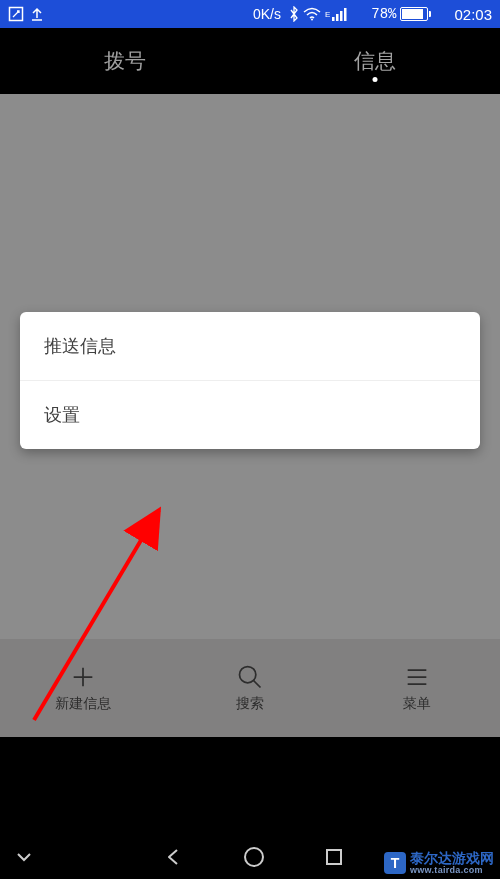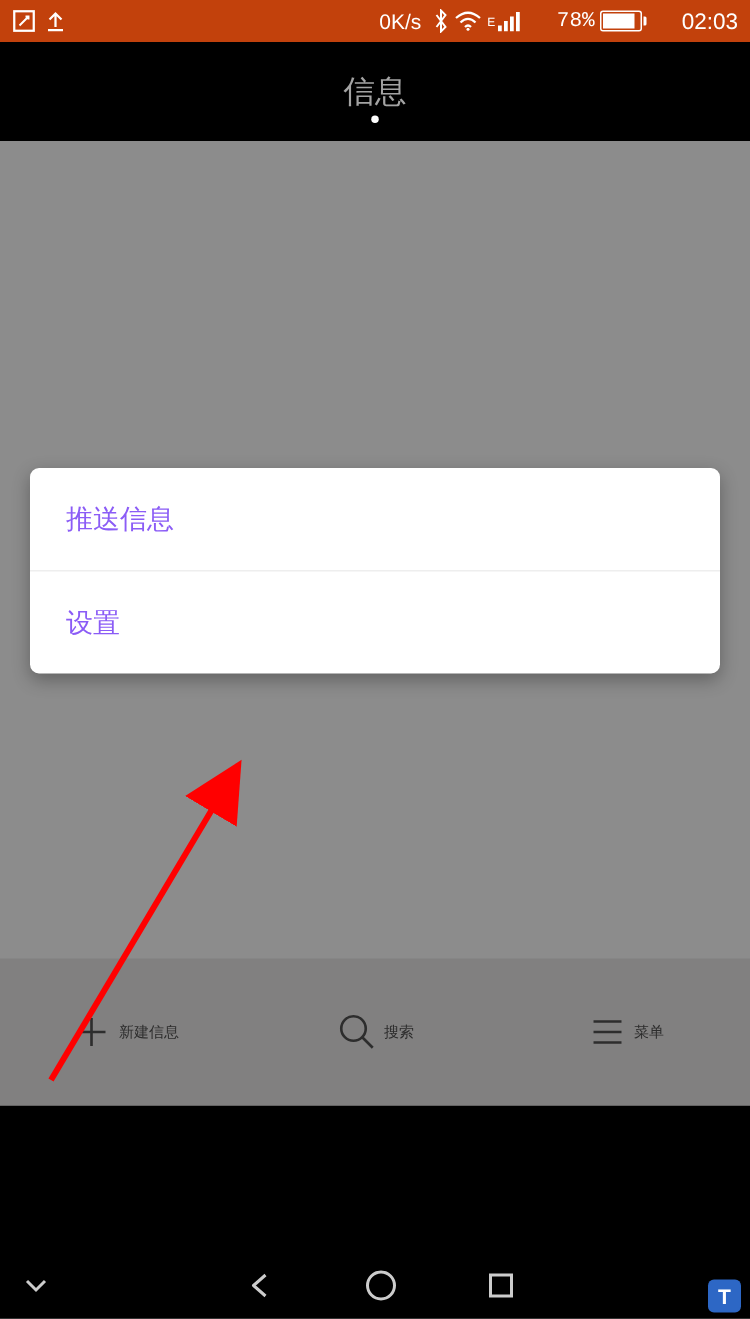--- a/index.html
+++ b/index.html
@@ -1,40 +1,40 @@
 <!DOCTYPE html>
 <html><head>
   <meta charset="utf-8">
   <style>
     * { margin:0; padding:0; box-sizing:border-box; font-family:-apple-system, "Helvetica Neue", Arial, sans-serif; }
     body { width:500px; height:879px; background:#000; position:relative; overflow:hidden; }
     .phone-screen { position:absolute; top:0; left:0; right:0; bottom:44px; background:#000; }
     
-    .status-bar { height:28px; background:#c2410c; color:#fff; display:flex; align-items:center; padding:0 8px; font-size:14px; }
+    .status-bar { height:28px; background:#1d4ed8; color:#fff; display:flex; align-items:center; padding:0 8px; font-size:14px; }
     .status-left { display:flex; align-items:center; gap:6px; }
     .status-right { margin-left:auto; display:flex; align-items:center; gap:4px; }
     .icon-box { display:inline-flex; align-items:center; justify-content:center; }
     .battery-box { width:28px; height:14px; border:1.5px solid #fff; border-radius:2px; position:relative; }
     .battery-box::after { content:""; position:absolute; right:-4px; top:3px; width:2px; height:6px; background:#fff; border-radius:0 1px 1px 0; }
     .battery-fill { position:absolute; left:1px; top:1px; bottom:1px; width:78%; background:#fff; }
     
     .tab-bar { height:66px; background:#000; display:flex; align-items:center; }
     .tab { flex:1; text-align:center; color:#9f9f9f; font-size:21px; position:relative; height:100%; display:flex; align-items:center; justify-content:center; }
     .tab.active { color:#a3a3a3; }
     .tab.active::after { content:""; position:absolute; bottom:12px; left:50%; transform:translateX(-50%); width:5px; height:5px; background:#fff; border-radius:50%; }
     
     .content-area { position:absolute; top:94px; left:0; right:0; bottom:98px; background:#fff; }
     
     .toolbar { position:absolute; left:0; right:0; bottom:0; height:98px; background:#eceaea; display:flex; }
-    .toolbar-item { flex:1; display:flex; flex-direction:row; align-items:center; justify-content:center; gap:4px; color:#525252; font-size:10px; }
+    .toolbar-item { flex:1; display:flex; flex-direction:column; align-items:center; justify-content:center; gap:4px; color:#525252; font-size:14px; }
     .toolbar-item svg { width:28px; height:28px; stroke:#525252; fill:none; stroke-width:1.5; }
     
     .overlay { position:absolute; top:94px; left:0; right:0; bottom:44px; background:rgba(0,0,0,0.45); }
     .menu-popup { position:absolute; left:20px; right:20px; top:312px; background:#fff; border-radius:6px; overflow:hidden; box-shadow:0 4px 12px rgba(0,0,0,0.3); }
-    .menu-item { padding:22px 24px; font-size:18px; color:#8b5cf6; border-bottom:1px solid #eee; }
+    .menu-item { padding:22px 24px; font-size:18px; color:#404040; border-bottom:1px solid #eee; }
     .menu-item:last-child { border-bottom:none; }
     
     .arrow { position:absolute; pointer-events:none; }
     
     .nav-bar { position:absolute; left:0; right:0; bottom:0; height:44px; background:#000; display:flex; align-items:center; padding:0 12px; }
     .nav-spacer { flex:1; }
     .nav-center { display:flex; gap:56px; align-items:center; }
     .nav-btn { width:24px; height:24px; display:flex; align-items:center; justify-content:center; }
     
     .watermark { position:absolute; right:6px; bottom:4px; display:flex; align-items:center; gap:4px; color:#2d67c5; font-weight:bold; font-size:14px; pointer-events:none; }
@@ -85,20 +85,21 @@
       </span>
       <span style="margin-left:19px;font-family:Liberation Mono, monospace;">78%</span>
       <span class="battery-box">
           <span class="battery-fill"></span>
         </span>
       <span style="margin-left:22px; font-size:15px;">02:03</span>
     </div>
   </div>
 
   <div class="tab-bar">
+    <div class="tab">拨号</div>
     <div class="tab active">信息</div>
   </div>
 
   <div class="content-area">
 
     <div class="toolbar">
       <div class="toolbar-item">
         <svg viewBox="0 0 24 24">
             <path d="M12 4 V20 M4 12 H20"></path>
           </svg>
@@ -160,13 +161,17 @@
           <rect x="2" y="2" width="14" height="14" stroke="#ccc" stroke-width="2" fill="none"></rect>
         </svg>
     </div>
   </div>
   <div class="nav-spacer"></div>
   <div style="width:16px;"></div>
 </div>
 
 <div class="watermark">
   <div class="wm-logo">T</div>
+  <div class="wm-text">
+    <span>泰尔达游戏网</span>
+    <span class="wm-sub">www.tairda.com</span>
+  </div>
 </div>
 
 </body></html>

